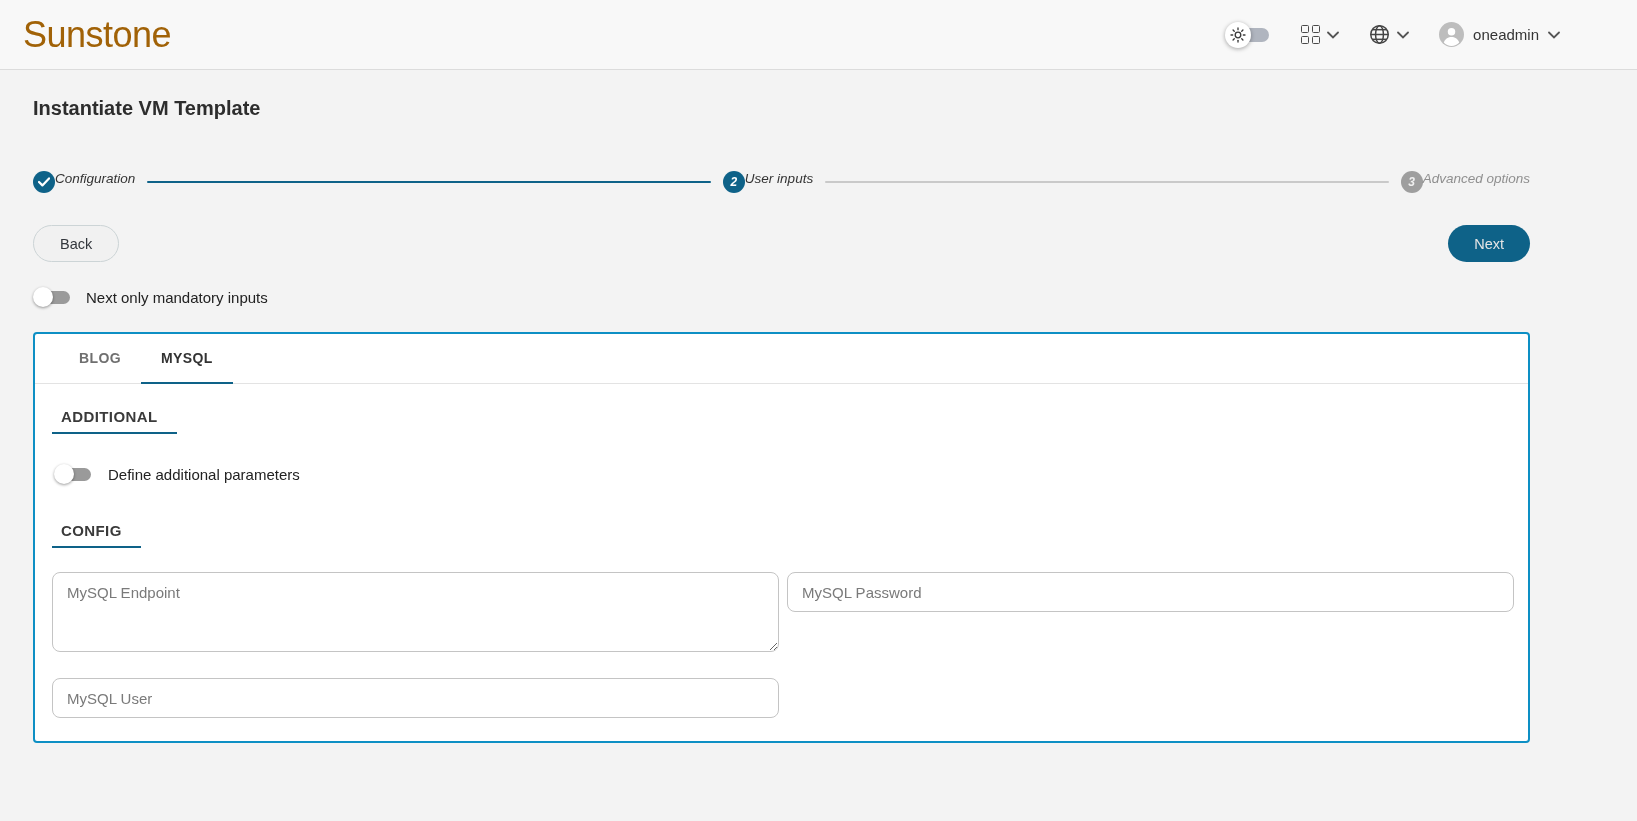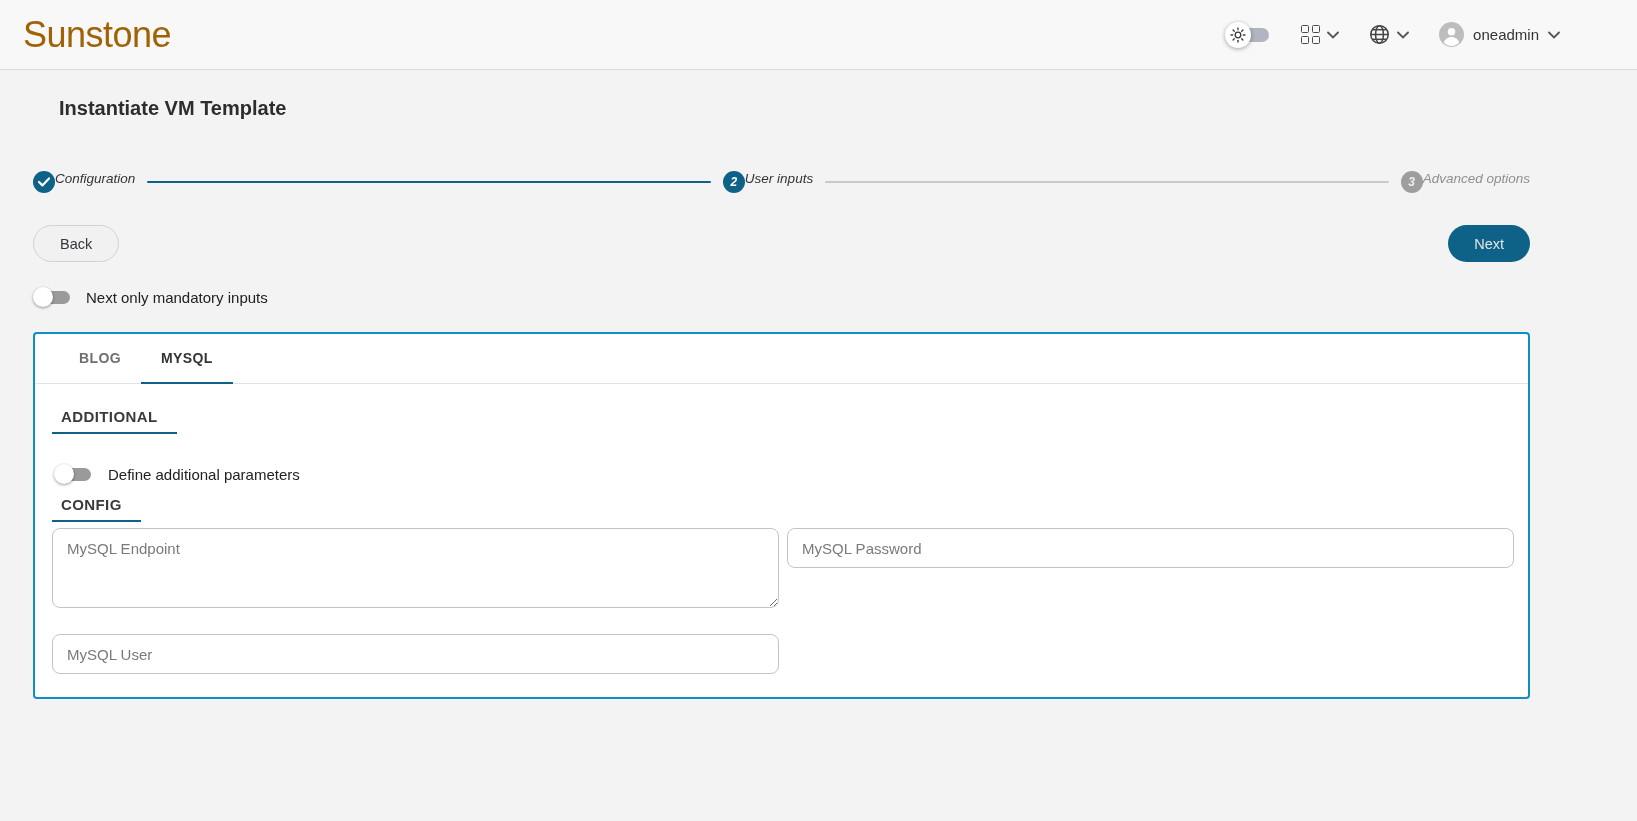--- a/index.html
+++ b/index.html
@@ -51,21 +51,20 @@
   .username { font-size: 15px; color: #353535; }
 
   
   .main { padding: 0 107px 0 33px; }
 
   .page-title {
     margin-top: 27px;
     font-size: 20px;
     font-weight: 700;
     color: #2d2d2d;
-    margin-left: 26px;
   }
 
   
   .stepper { margin-top: 51px; display: flex; align-items: center; }
   .step { display: flex; align-items: flex-start; white-space: nowrap; font-style: italic; }
   .step-circle {
     width: 22px; height: 22px; border-radius: 50%;
     background: #0e6288; color: #fff;
     font-size: 12px; font-weight: 700;
     display: flex; align-items: center; justify-content: center;
@@ -135,24 +134,24 @@
   .section-heading {
     display: inline-block;
     font-size: 15px; font-weight: 700; letter-spacing: 0.4px;
     color: #3a3a3a;
     padding: 0 19px 7px 9px;
     border-bottom: 2px solid #0e6288;
   }
   .define-row { margin: 28px 0 0 2px; display: flex; align-items: center; gap: 14px; }
   .define-row .label { font-size: 15px; color: #222; }
 
-  .config-heading-wrap { margin-top: 10px; }
+  .config-heading-wrap { margin-top: 36px; }
 
   .fields {
-    margin-top: 6px;
+    margin-top: 24px;
     display: grid;
     grid-template-columns: 1fr 1fr;
     column-gap: 8px;
     row-gap: 26px;
     align-items: start;
   }
   .field-input, .field-textarea {
     width: 100%;
     border: 1px solid #c4c4c4;
     border-radius: 8px;

